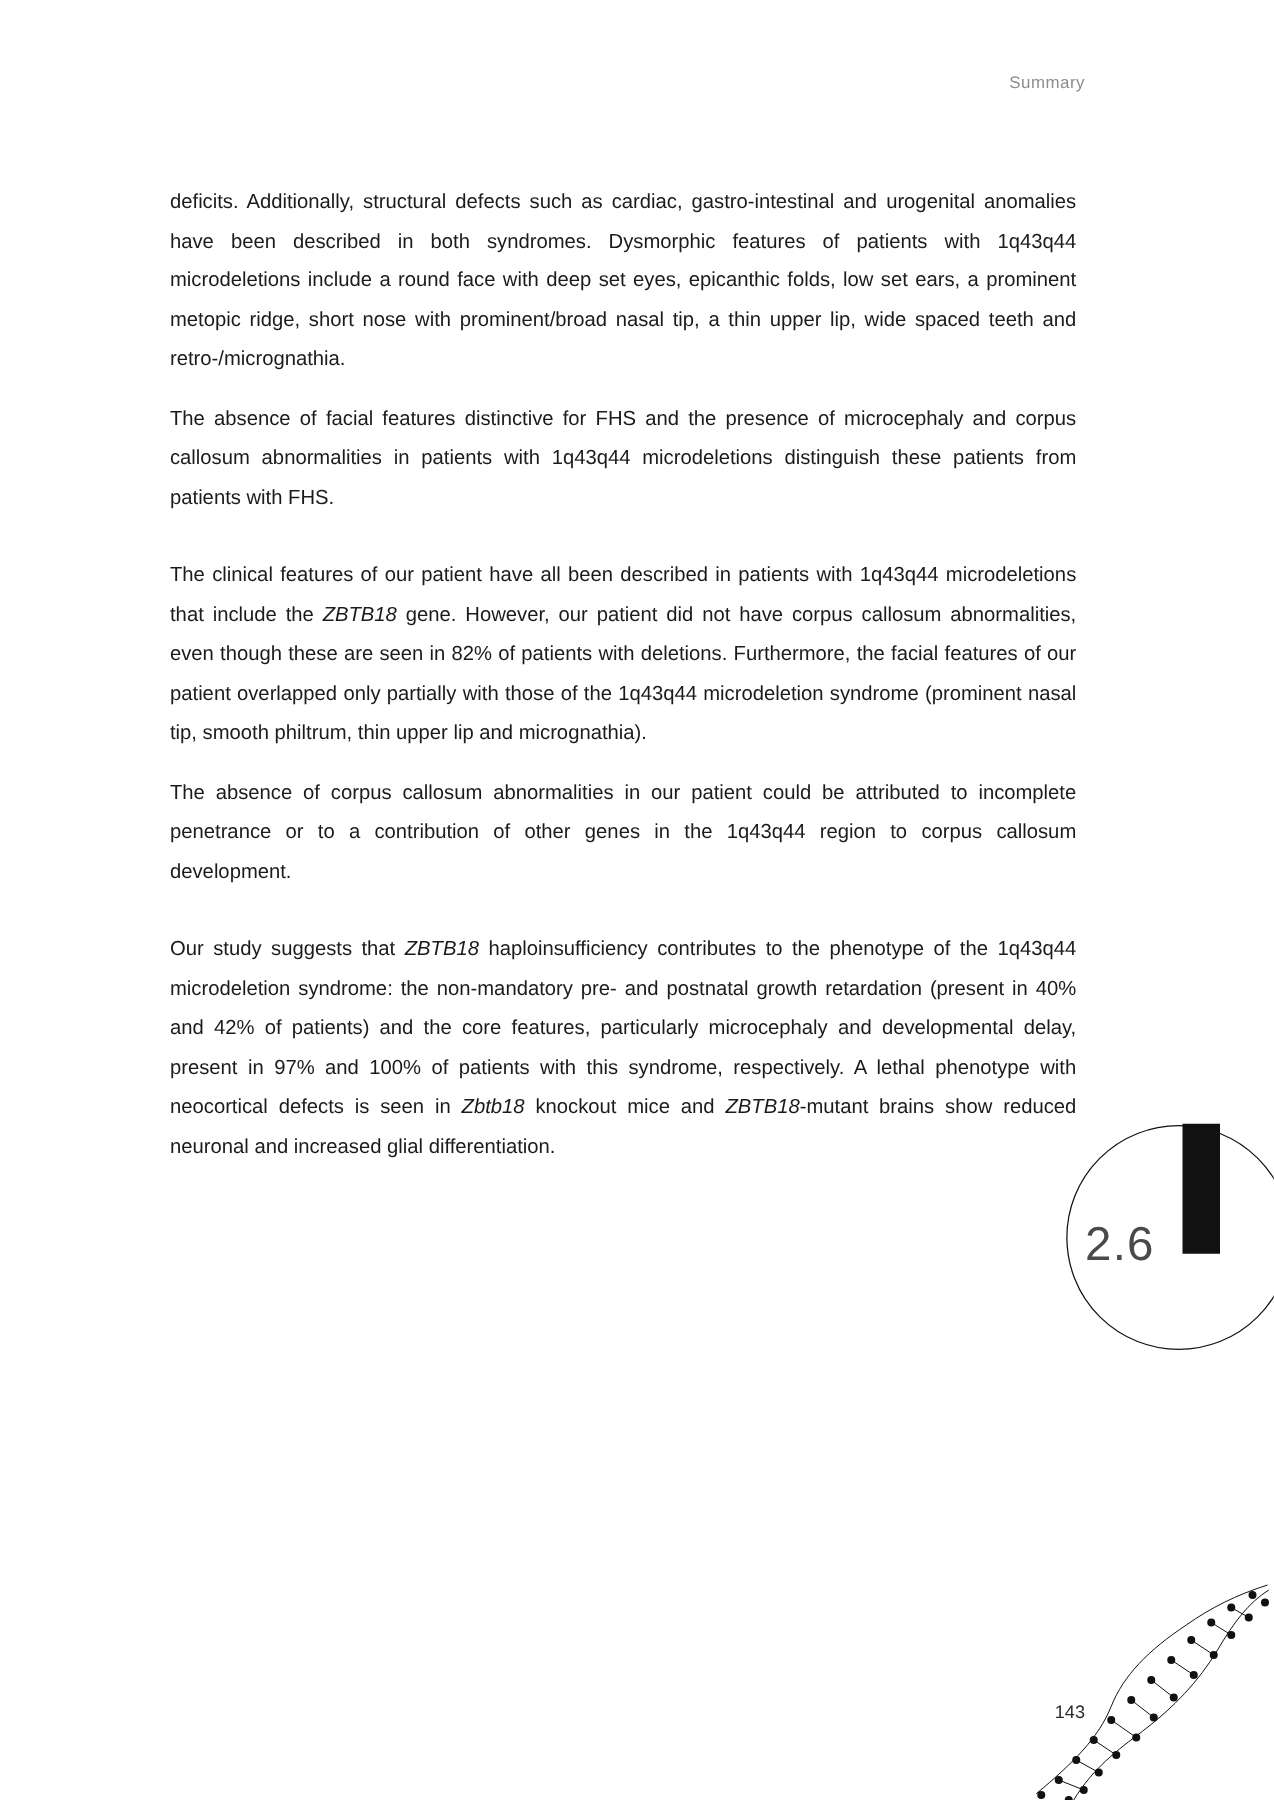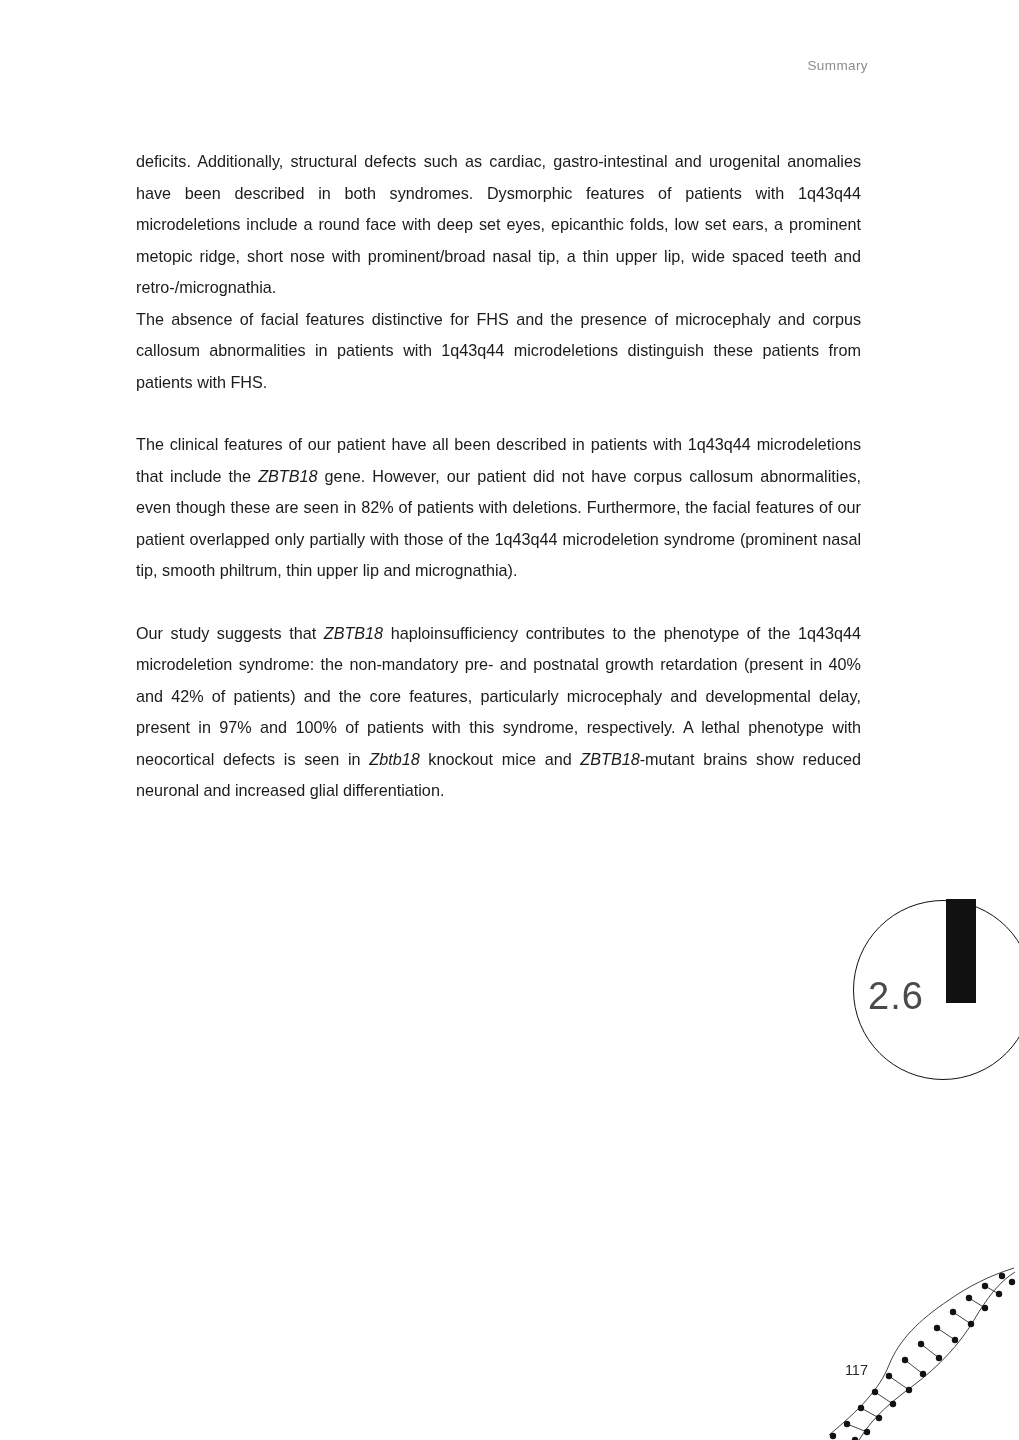--- a/index.html
+++ b/index.html
@@ -39,21 +39,21 @@
     font-size: 16.2px;
     line-height: 31.5px;
     text-align: justify;
     text-justify: inter-word;
     margin: 0;
     color: #1b1b1b;
     font-family: "Liberation Sans", sans-serif;
     hyphens: none;
   }
   .para + .para {
-    margin-top: 0px;
+    margin-top: 16px;
   }
   .gap {
     height: 31px;
   }
   .para em {
     font-style: italic;
   }
   sup {
     font-size: 10px;
     vertical-align: super;
@@ -116,34 +116,35 @@
   <div class="content">
 
     <p class="para">deficits. Additionally, structural defects such as cardiac, gastro-intestinal and urogenital anomalies have been described in both syndromes. Dysmorphic features of patients with 1q43q44 microdeletions include a round face with deep set eyes, epicanthic folds, low set ears, a prominent metopic ridge, short nose with prominent/broad nasal tip, a thin upper lip, wide spaced teeth and retro-/micrognathia.</p>
 
     <p class="para">The absence of facial features distinctive for FHS and the presence of microcephaly and corpus callosum abnormalities in patients with 1q43q44 microdeletions distinguish these patients from patients with FHS.</p>
 
     <div class="gap"></div>
 
     <p class="para">The clinical features of our patient have all been described in patients with 1q43q44 microdeletions that include the <em>ZBTB18</em> gene. However, our patient did not have corpus callosum abnormalities, even though these are seen in 82% of patients with deletions. Furthermore, the facial features of our patient overlapped only partially with those of the 1q43q44 microdeletion syndrome (prominent nasal tip, smooth philtrum, thin upper lip and micrognathia).</p>
 
+    <p class="para">The absence of corpus callosum abnormalities in our patient could be attributed to incomplete penetrance or to a contribution of other genes in the 1q43q44 region to corpus callosum development.</p>
 
     <div class="gap"></div>
 
     <p class="para">Our study suggests that <em>ZBTB18</em> haploinsufficiency contributes to the phenotype of the 1q43q44 microdeletion syndrome: the non-mandatory pre- and postnatal growth retardation (present in 40% and 42% of patients) and the core features, particularly microcephaly and developmental delay, present in 97% and 100% of patients with this syndrome, respectively. A lethal phenotype with neocortical defects is seen in <em>Zbtb18</em> knockout mice and <em>ZBTB18</em>-mutant brains show reduced neuronal and increased glial differentiation.</p>
 
 
   </div>
 
   <div class="chapter-marker">
     <div class="bar"></div>
     <div class="label">2.6</div>
   </div>
 
-  <div class="page-number">117</div>
+  <div class="page-number">143</div>
 
   <svg class="dna" viewBox="0 0 200 190" xmlns="http://www.w3.org/2000/svg">
     <g stroke="#111" stroke-width="0.8" fill="none">
       <path d="M10,185 C40,160 60,140 70,115 C80,90 100,70 130,50 C150,36 170,26 195,18"></path>
       <path d="M40,190 C55,165 75,150 95,135 C120,116 140,95 155,70 C168,48 180,32 196,22"></path>
       <line x1="28" y1="174" x2="48" y2="182"></line>
       <line x1="42" y1="158" x2="60" y2="168"></line>
       <line x1="56" y1="142" x2="74" y2="154"></line>
       <line x1="70" y1="126" x2="90" y2="140"></line>
       <line x1="86" y1="110" x2="104" y2="124"></line>

